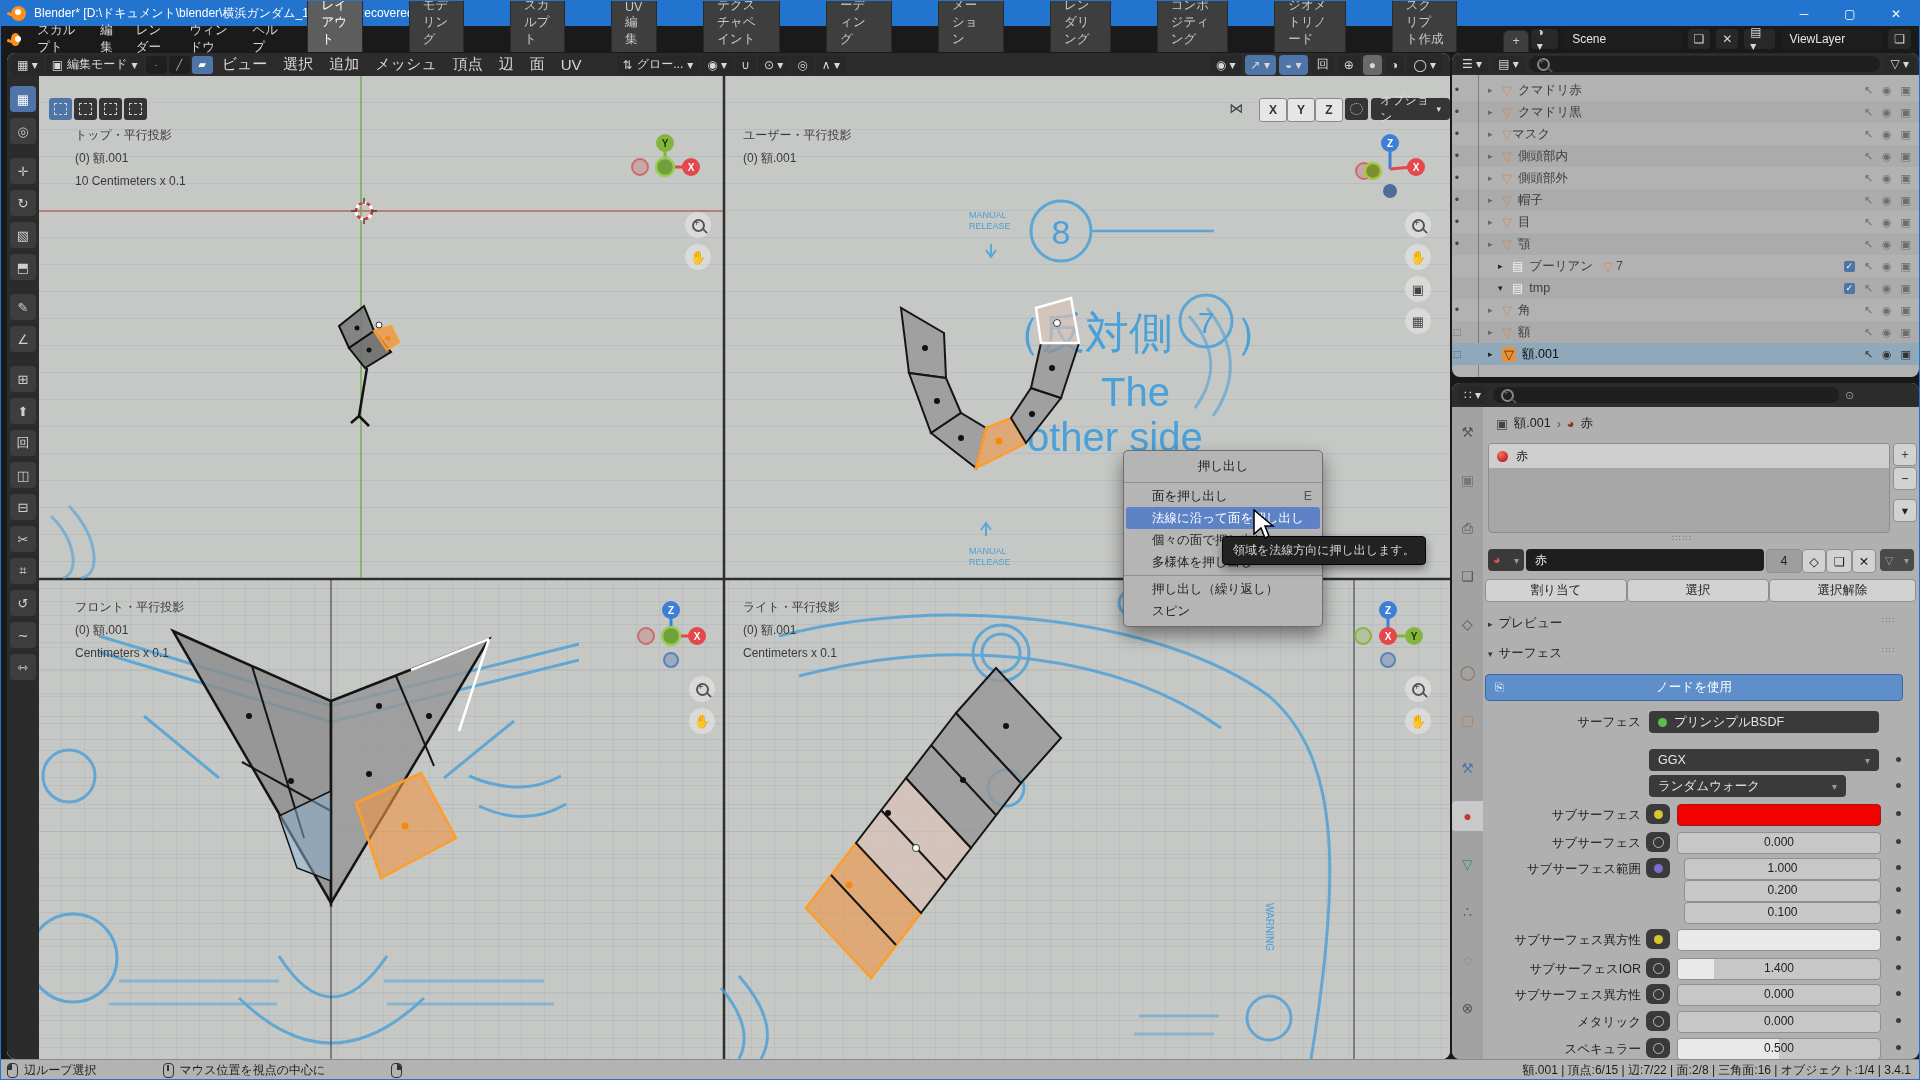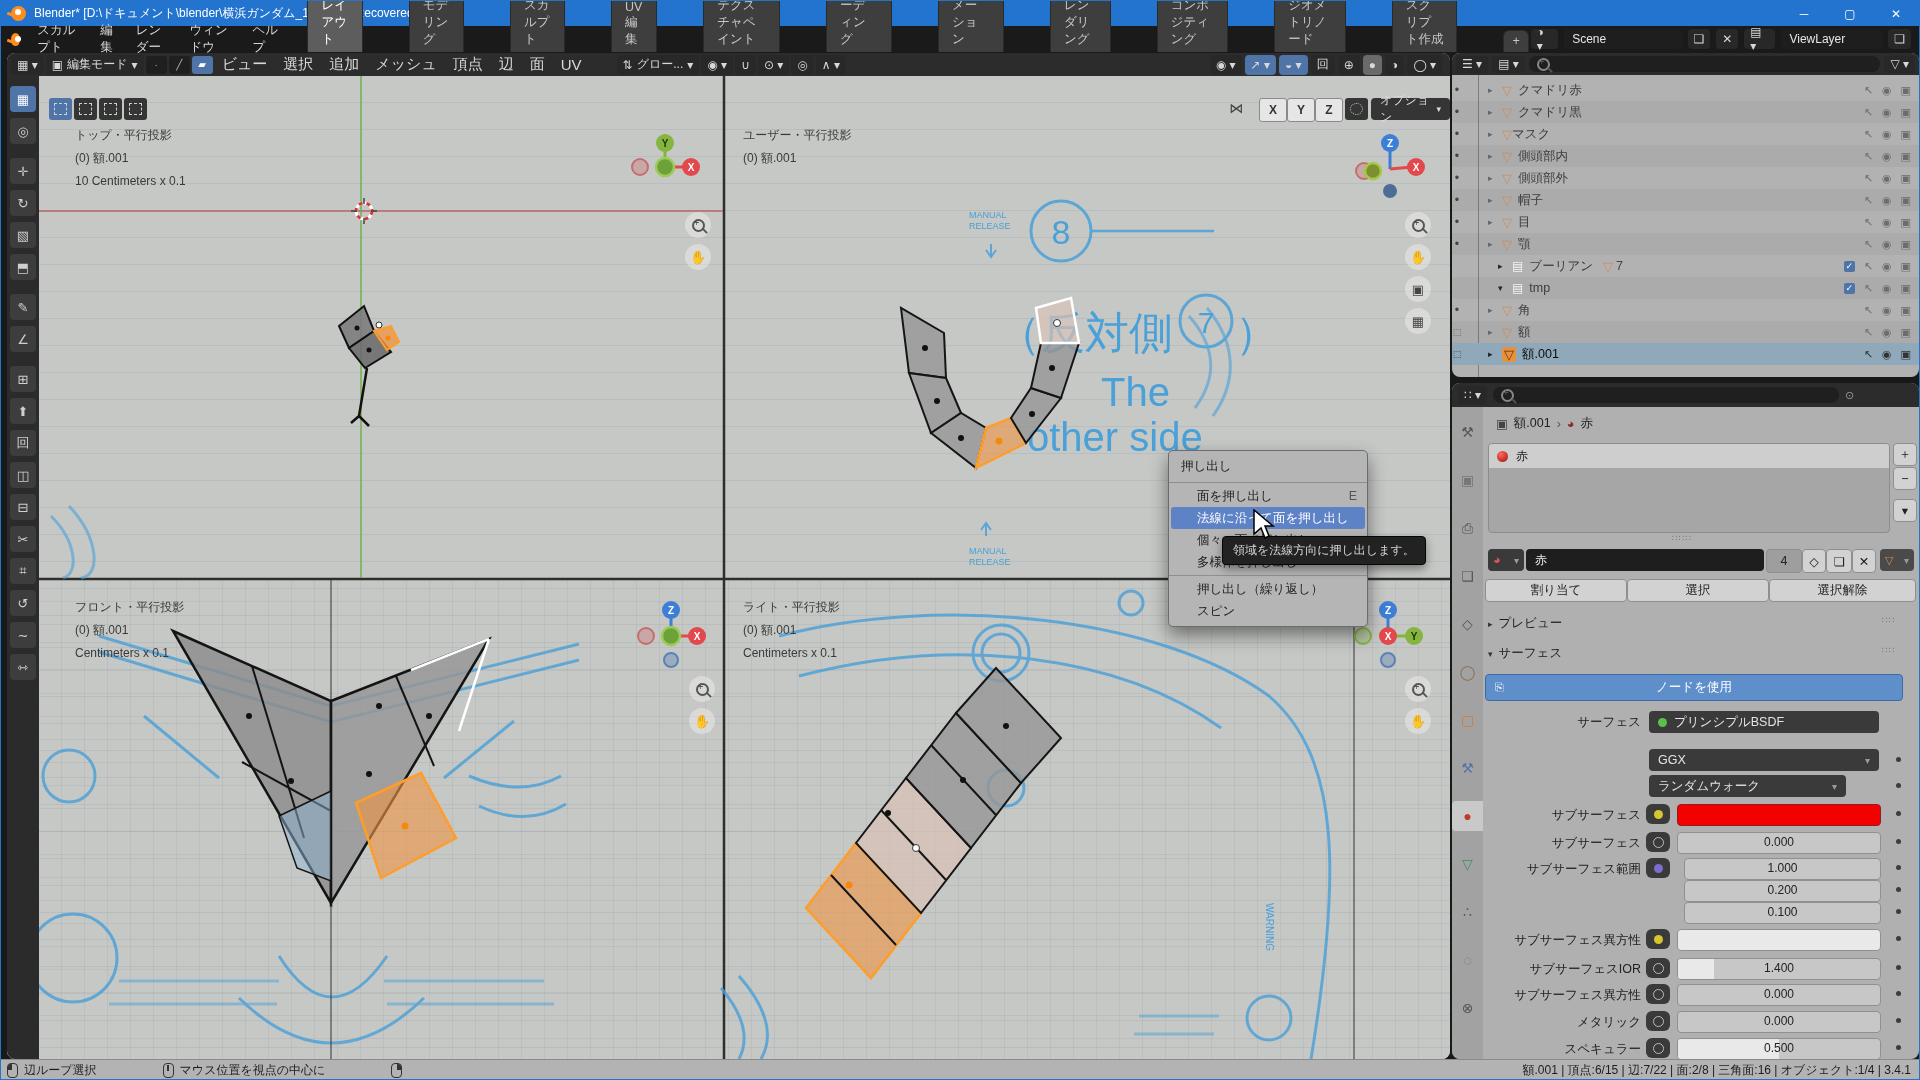--- a/index.html
+++ b/index.html
@@ -435,21 +435,21 @@
         <div class="tbtn">回</div>
         <div class="tbtn">◫</div>
         <div class="tbtn">⊟</div>
         <div class="tbtn">✂</div>
         <div class="tbtn">⌗</div>
         <div class="tbtn">↺</div>
         <div class="tbtn">∼</div>
         <div class="tbtn">⇿</div>
       </div>
 
-      <div id="ctxmenu" style="left:1161px;top:374px;">
+      <div id="ctxmenu" style="left:1116px;top:374px;text-align:center;">
         <div class="mhead">押し出し</div>
         <div class="msep"></div>
         <div class="mrow">
             <span>面を押し出し</span>
             <span class="sc">E</span>
           </div>
         <div class="mrow hl">
             <span>法線に沿って面を押し出し</span>
           </div>
         <div class="mrow">

